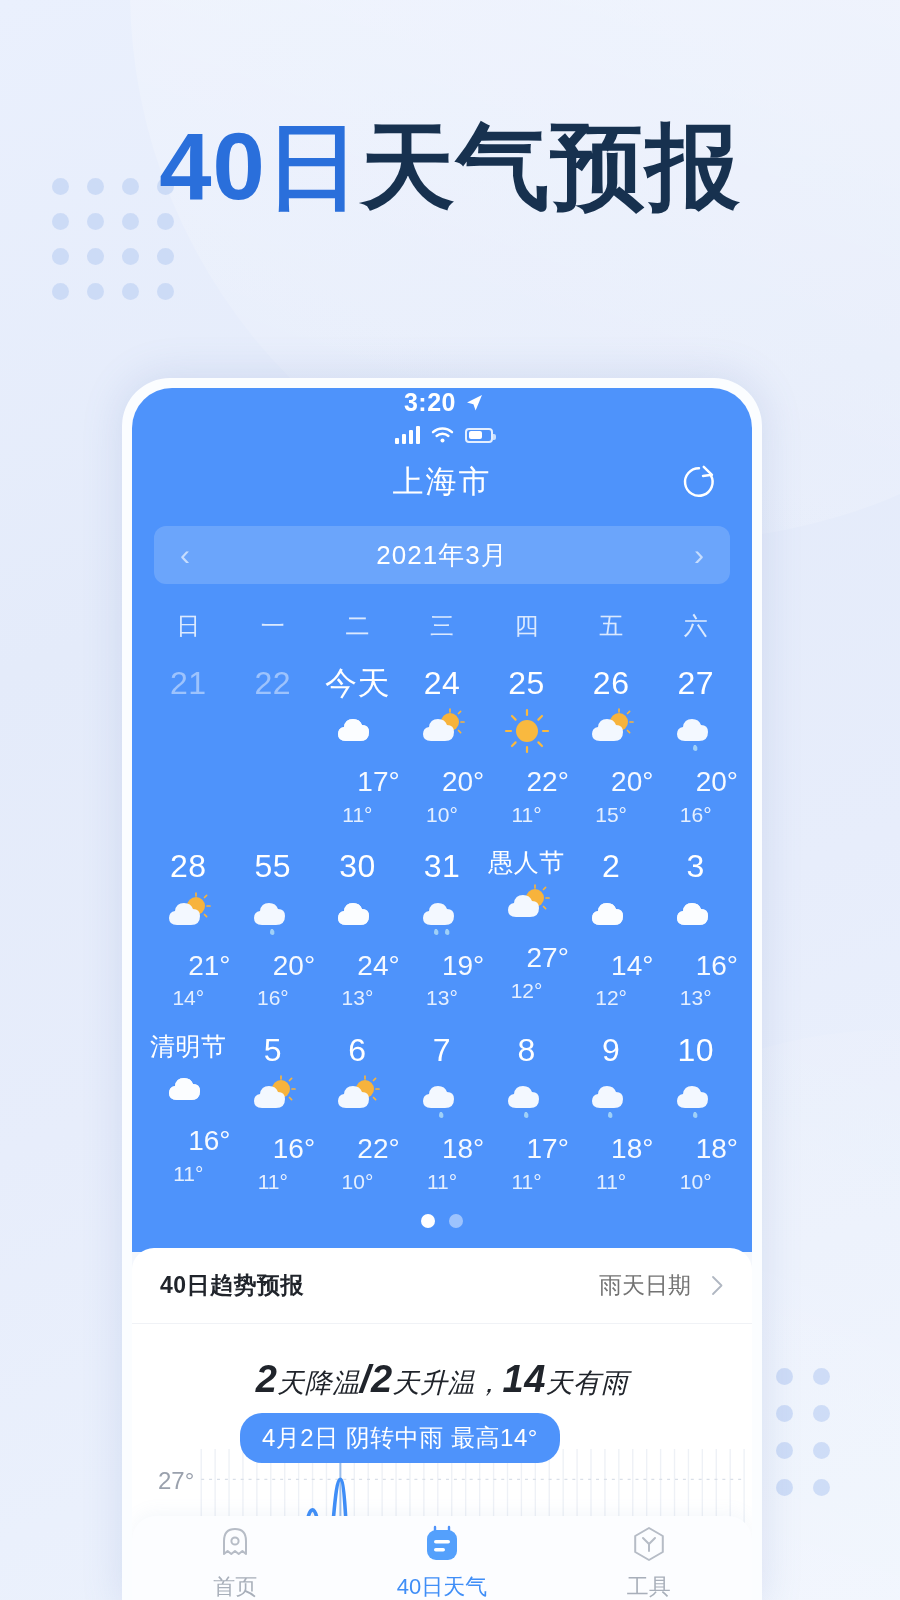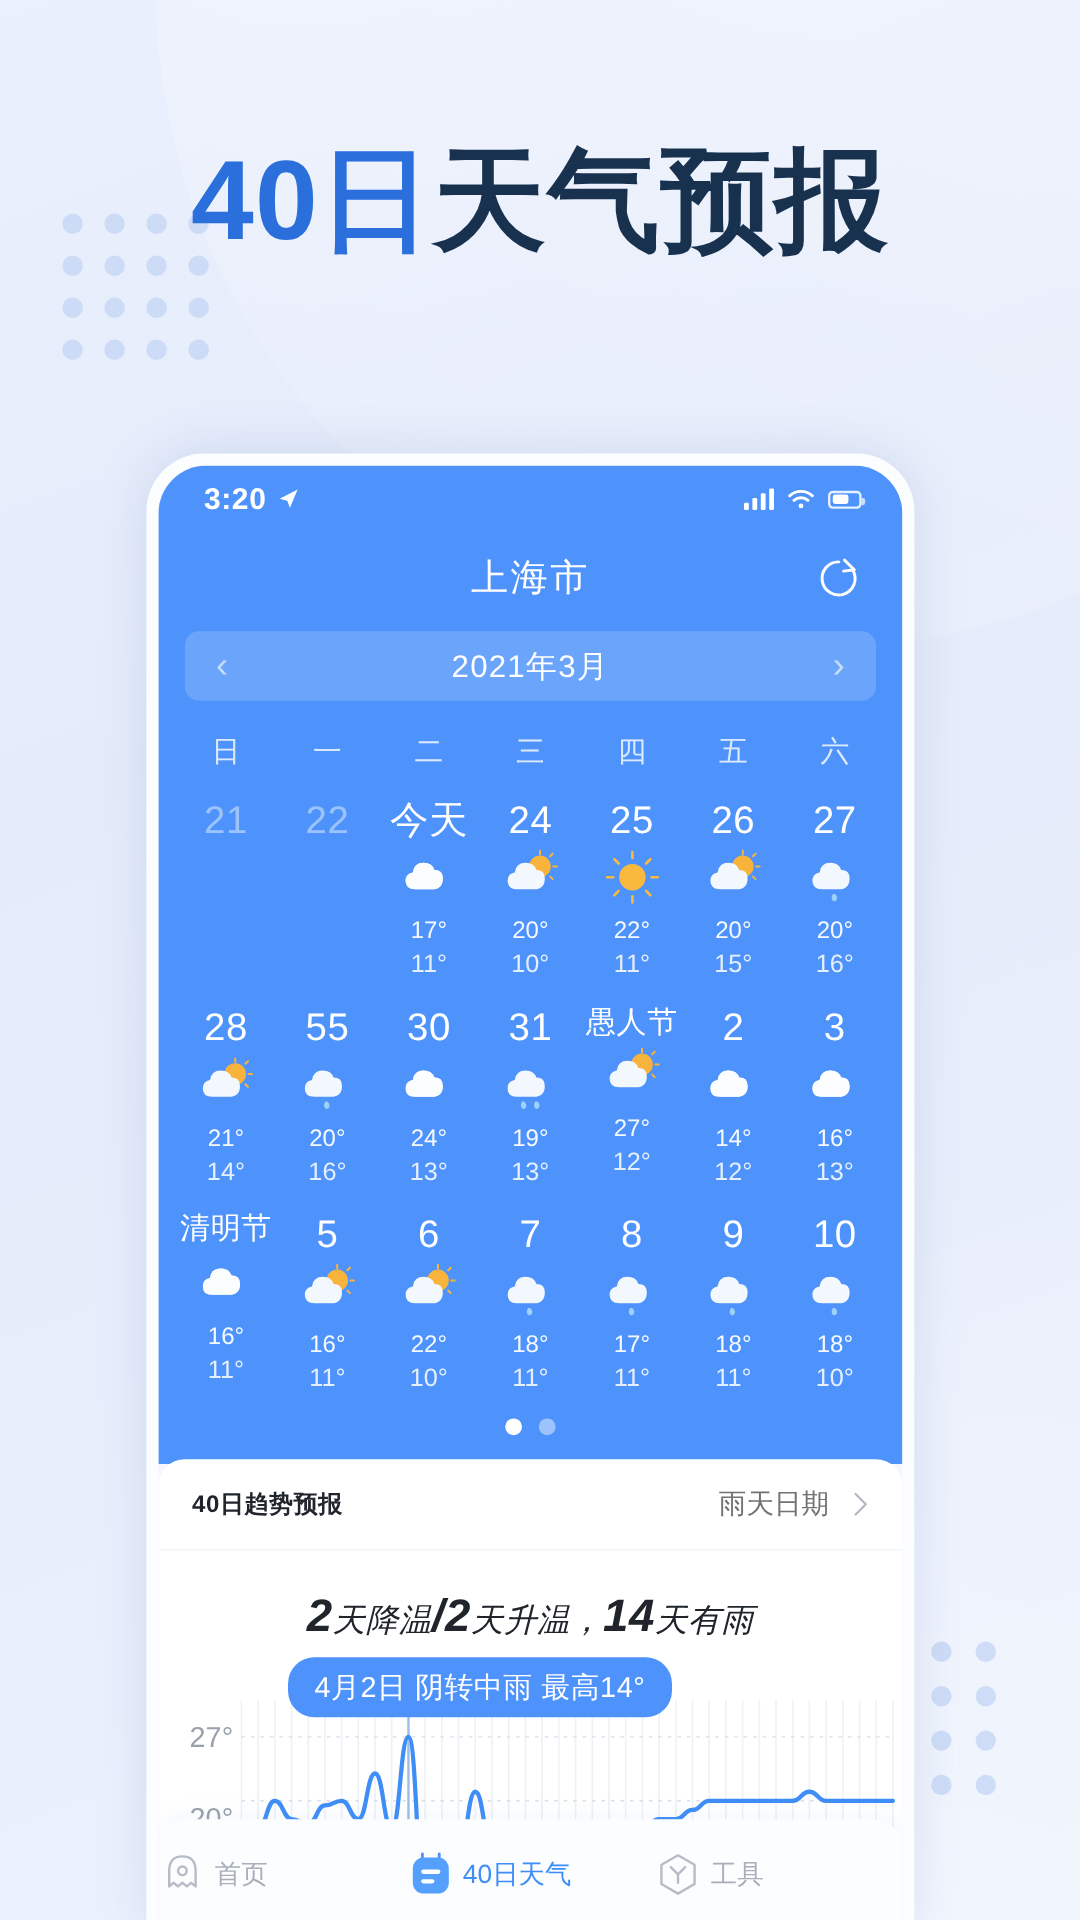--- a/index.html
+++ b/index.html
@@ -93,20 +93,21 @@
   .bluepanel {
     background:#4e93fb;
     padding:0 0 24px 0;
     position:relative;
   }
   .statusbar {
     height:56px;
     display:flex; align-items:center; justify-content:space-between;
     padding:0 34px 0 38px;
     color:#fff;
+    flex-direction:column;
   }
   .sb-left { display:flex; align-items:center; gap:8px; font-size:25px; font-weight:bold; letter-spacing:.5px;}
   .sb-right { display:flex; align-items:center; gap:11px; }
 
   .signal { display:flex; align-items:flex-end; gap:3px; height:18px;}
   .signal i { width:4px; background:#fff; border-radius:1px; display:block;}
   .signal i:nth-child(1){height:6px}
   .signal i:nth-child(2){height:10px}
   .signal i:nth-child(3){height:14px}
   .signal i:nth-child(4){height:18px}
@@ -143,40 +144,40 @@
   }
   .weekhdr div { text-align:center; color:rgba(255,255,255,.8); font-size:24px; }
 
   .weeks { padding:0 14px; margin-top:10px; }
   .wrow { display:grid; grid-template-columns:repeat(7,1fr); margin-bottom:6px; }
   .cell { text-align:center; padding-top:14px; }
   .cell .dnum { font-size:32px; color:#fff; line-height:1.1; letter-spacing:.5px;}
   .cell.dim .dnum { color:rgba(255,255,255,.45); }
   .cell .fest { font-size:25px; }
   .icon-w { height:52px; display:flex; align-items:center; justify-content:center; margin-top:4px;}
-  .cell .thi { font-size:20px; color:rgba(255,255,255,.95); margin-top:6px; line-height:1.35;}
+  .cell .thi { font-size:28px; color:rgba(255,255,255,.95); margin-top:6px; line-height:1.35;text-align:right;}
   .cell .tlo { font-size:21px; color:rgba(255,255,255,.85); line-height:1.35;}
 
   .pager { display:flex; gap:14px; justify-content:center; margin-top:18px; }
   .pager span { width:14px; height:14px; border-radius:50%; background:rgba(255,255,255,.45); display:block;}
   .pager span.on { background:#fff; }
 
   
   .trendcard {
     background:#fff;
     border-radius:22px 22px 0 0;
     margin-top:-4px;
     position:relative;
   }
   .trendhdr {
     height:76px; display:flex; align-items:center; justify-content:space-between;
     padding:0 28px;
     border-bottom:1px solid #f0f2f6;
   }
-  .trendhdr .t1 { font-size:20px; font-weight:bold; color:#20242b; letter-spacing:.5px;}
+  .trendhdr .t1 { font-size:23px; font-weight:bold; color:#20242b; letter-spacing:.5px;}
   .trendhdr .t2 { font-size:23px; color:#737373; display:flex; align-items:center; gap:20px;margin-left:16px;}
 
   .summary {
     text-align:center;
     padding:34px 0 8px 0;
     color:#20242b;
     font-size:27px;
     letter-spacing:.5px;
     font-style:italic;
   }
@@ -204,21 +205,21 @@
   
   .tabbar {
     position:absolute; left:0; right:0; bottom:0;
     height:92px;
     background:#fcfdff;
     border-radius:24px 24px 0 0;
     display:grid; grid-template-columns:repeat(3,1fr);
     align-items:center;
     box-shadow:0 -3px 18px rgba(120,150,200,.08);
   }
-  .tab { display:flex; flex-direction:row; align-items:center; gap:7px; }
+  .tab { display:flex; flex-direction:column; align-items:center; gap:7px; }
   .tab .tlabel { font-size:22px; color:#a8afba; }
   .tab.active .tlabel { color:#3f8ef7; }
   .tab .ticon { height:42px; display:flex; align-items:center; justify-content:center;}
 </style>
 </head>
 <body>
 
 <div class="bg">
   <div class="bg-arc"></div>
   <div class="bg-arc2"></div>

